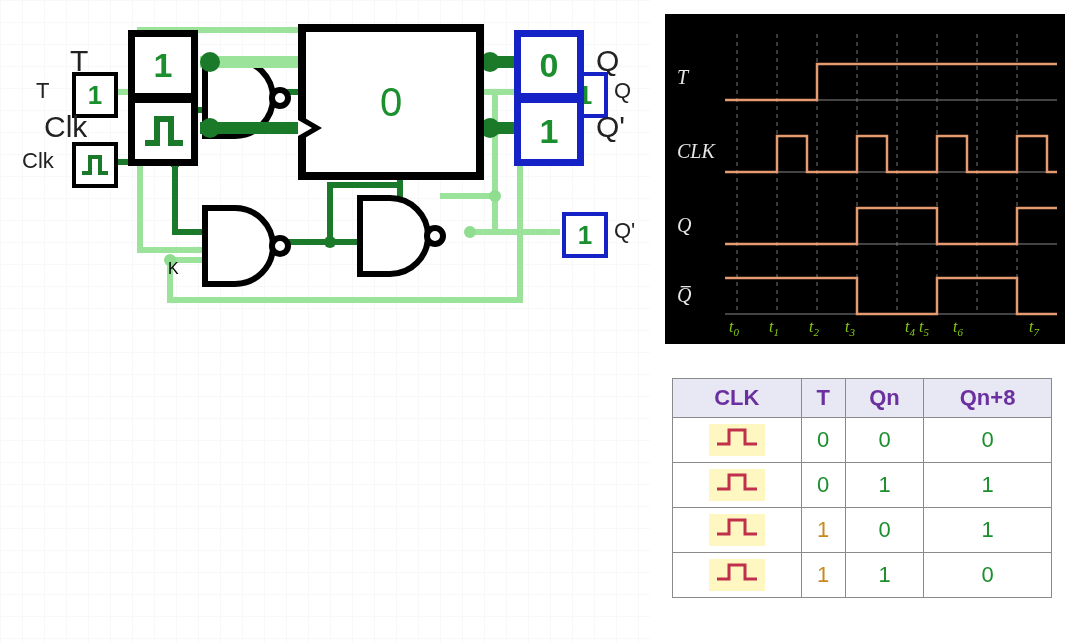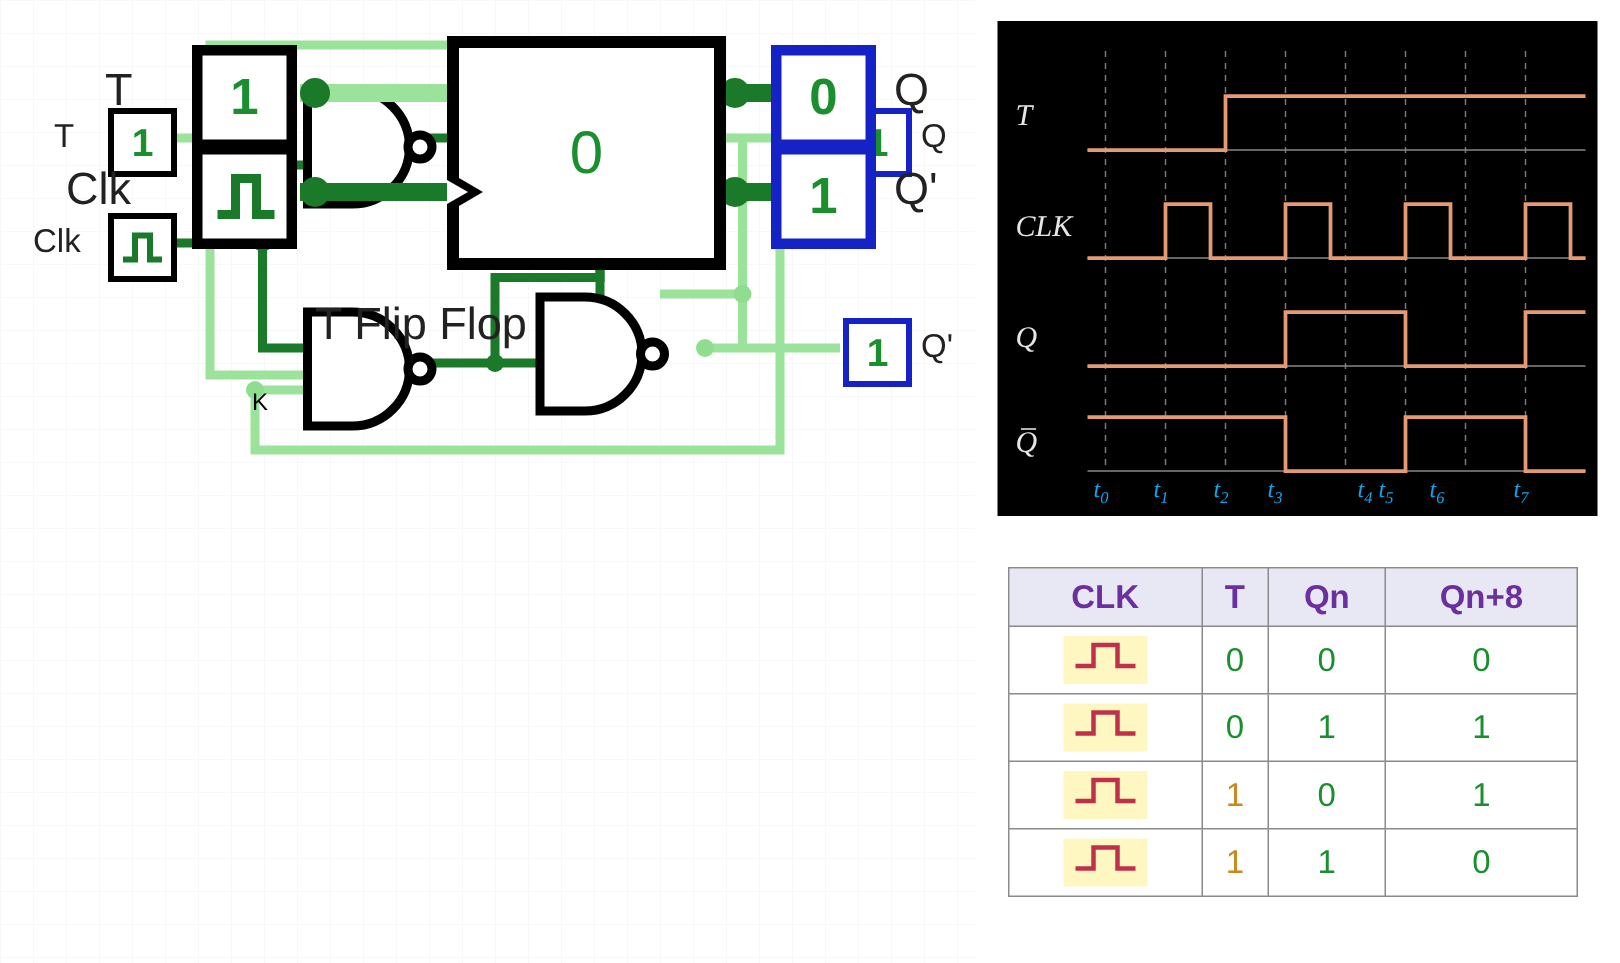--- a/index.html
+++ b/index.html
@@ -32,21 +32,21 @@
   table.truth th,table.truth td{border:1px solid #8a8a8a;text-align:center;padding:6px 4px;font-size:22px}
   table.truth th{background:#e7e8f3;color:#6b2fa0;font-weight:bold}
   table.truth td{color:#1b8f2e}
   table.truth td.t-one{color:#c98a1d}
   .pulse-chip{display:inline-block;background:#fff7c2;padding:2px 6px}
   
   .timing{background:#000;width:400px;height:330px;position:relative;color:#e59a72;font-family:'Times New Roman',serif}
   .timing .row-lbl{position:absolute;left:12px;color:#e6e6e6;font-style:italic;font-size:20px}
   .timing .qbar-lbl{font-style:italic}
   .timing svg{position:absolute;left:0;top:0}
-  .tick-lbl{position:absolute;bottom:6px;color:#0ea5e9;font-style:italic;font-size:16px}
+  .tick-lbl{position:absolute;bottom:6px;color:#84cc16;font-style:italic;font-size:16px}
   .tick-lbl sub{font-size:11px}
 </style>
 </head>
 <body>
 
 <div class="page">
   <div class="grid-bg"></div>
 
   <div class="abs" style="left:0;top:0;width:650px;height:320px">
     <svg width="650" height="320">
@@ -173,21 +173,20 @@
     <div class="abs pin-box big blue" style="left:514px;top:30px">
         <span>0</span>
       </div>
     <span class="abs lbl-big" style="left:596px;top:44px">Q</span>
 
     <div class="abs pin-box big blue" style="left:514px;top:96px">
         <span>1</span>
       </div>
     <span class="abs lbl-big" style="left:596px;top:110px">Q'</span>
 
-    <span class="abs title" style="left:210px;top:200px">T Flip Flop</span>
   </div>
 
   <div class="abs timing" style="left:665px;top:14px">
     <svg width="400" height="330">
 
       <g stroke="#777" stroke-width="1" stroke-dasharray="4 4">
         <line x1="72" y1="20" x2="72" y2="300"></line>
         <line x1="112" y1="20" x2="112" y2="300"></line>
         <line x1="152" y1="20" x2="152" y2="300"></line>
         <line x1="192" y1="20" x2="192" y2="300"></line>
@@ -220,21 +219,21 @@
     <span class="row-lbl" style="top:200px">Q</span>
     <span class="row-lbl qbar-lbl" style="top:270px">Q̅</span>
 
     <span class="tick-lbl" style="left:64px">t<sub>0</sub></span>
     <span class="tick-lbl" style="left:104px">t<sub>1</sub></span>
     <span class="tick-lbl" style="left:144px">t<sub>2</sub></span>
     <span class="tick-lbl" style="left:180px">t<sub>3</sub></span>
     <span class="tick-lbl" style="left:240px">t<sub>4</sub></span>
     <span class="tick-lbl" style="left:254px">t<sub>5</sub></span>
     <span class="tick-lbl" style="left:288px">t<sub>6</sub></span>
-    <span class="tick-lbl" style="left:344px">t<sub>7</sub></span>
+    <span class="tick-lbl" style="left:364px">t<sub>7</sub></span>
   </div>
 
   <div class="abs" style="left:672px;top:378px">
     <table class="truth">
       <thead>
           <tr>
         <th>CLK</th>
         <th>T</th>
         <th>Qn</th>
         <th>Qn+8</th>

